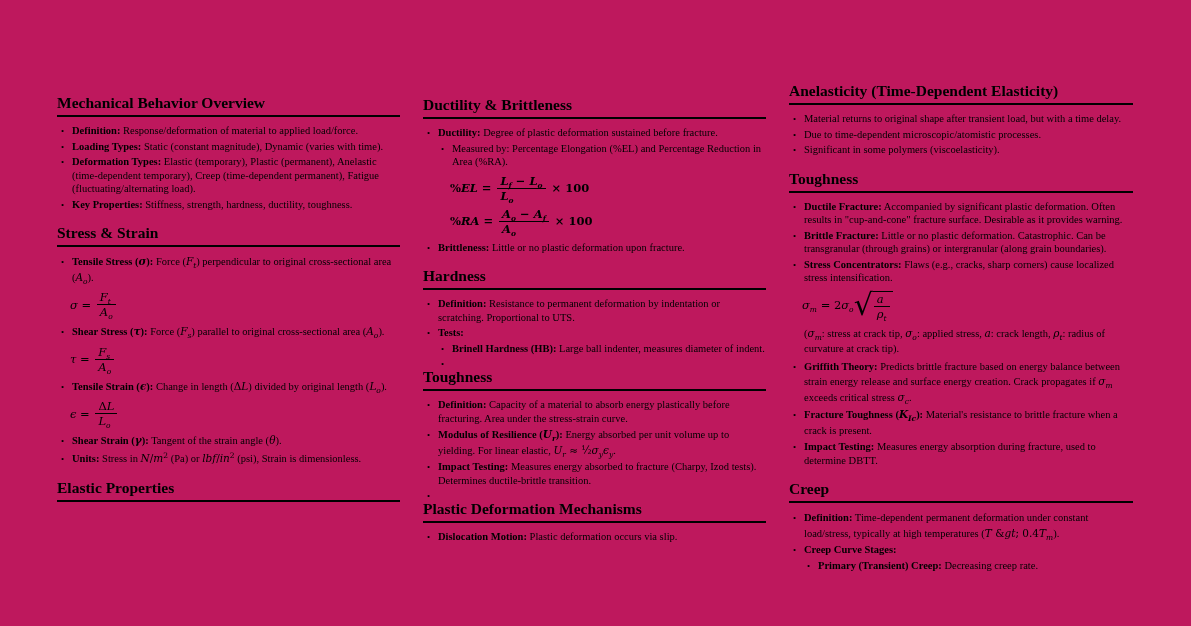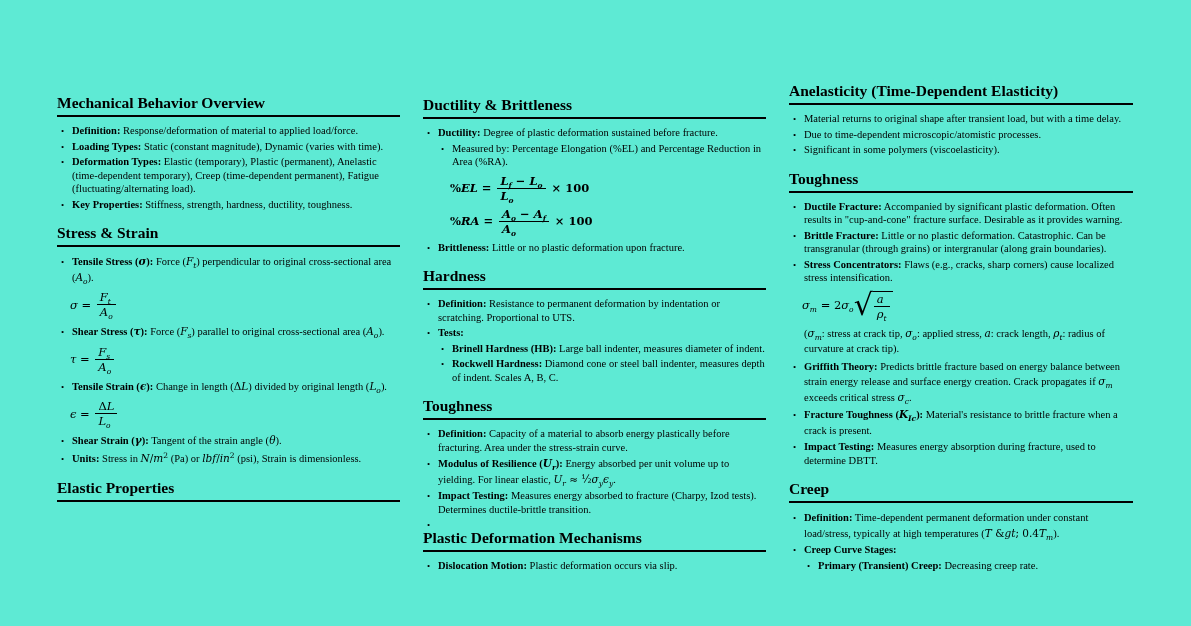--- a/index.html
+++ b/index.html
@@ -1,16 +1,16 @@
 <!DOCTYPE html>
 <html><head>
 <meta charset="utf-8">
 <style>
   html,body{margin:0;padding:0;background:#ffffff;}
-  .page{position:relative;width:1191px;height:626px;background:#5eead4;overflow:hidden;
+  .page{position:relative;width:1191px;height:626px;background:#be185d;overflow:hidden;
         font-family:"Liberation Serif",serif;font-size:10.5px;color:#000;}
   .col{position:absolute;top:82px;width:343px;}
   .col1{left:57px;top:94px;}
   .col2{left:423px;margin-top:14px;}
   .col3{left:789px;width:344px;}
   .section{margin-bottom:13px;}
   .sec-title{font-weight:700;font-size:15.5px;line-height:18px;}
   .sec-rule{height:2px;background:#000;margin:3px 0 7px;}
   .item{position:relative;padding-left:15px;line-height:13.5px;margin-bottom:2px;}
   .item.hm{line-height:15.5px;}
@@ -103,21 +103,21 @@
           <span class="math"> × 100</span>
         </div>
         <div class="item"><span class="marker">•</span><span class="itext"><b>Brittleness:</b> Little or no plastic deformation upon fracture.</span></div>
       </div>
       <div class="section">
         <div class="sec-title">Hardness</div>
         <div class="sec-rule"></div>
         <div class="item"><span class="marker">•</span><span class="itext"><b>Definition:</b> Resistance to permanent deformation by indentation or scratching. Proportional to UTS.</span></div>
         <div class="item"><span class="marker">•</span><span class="itext"><b>Tests:</b></span></div>
         <div class="item l2"><span class="marker">•</span><span class="itext"><b>Brinell Hardness (HB):</b> Large ball indenter, measures diameter of indent.</span></div>
-        <div class="item l2"><span class="marker">•</span><span class="itext"><b>Rockwell Hardness:</b> Diamond cone or steel ball indenter, measures depth of indent. Scales A, B, C.</span></div>
+        <div class="item l2"><span class="marker">•</span></div>
       </div>
       <div class="section">
         <div class="sec-title">Toughness</div>
         <div class="sec-rule"></div>
         <div class="item"><span class="marker">•</span><span class="itext"><b>Definition:</b> Capacity of a material to absorb energy plastically before fracturing. Area under the stress-strain curve.</span></div>
         <div class="item hm"><span class="marker">•</span><span class="itext"><b>Modulus of Resilience (<span class="math"><i>U</i><sub><i>r</i></sub></span>):</b> Energy absorbed per unit volume up to yielding. For linear elastic, <span class="math"><i>U</i><sub><i>r</i></sub> ≈ ½<i>σ</i><sub><i>y</i></sub><i>ϵ</i><sub><i>y</i></sub></span>.</span></div>
         <div class="item"><span class="marker">•</span><span class="itext"><b>Impact Testing:</b> Measures energy absorbed to fracture (Charpy, Izod tests). Determines ductile-brittle transition.</span></div>
         <div class="item"><span class="marker">•</span></div>
       </div>
       <div class="section">

